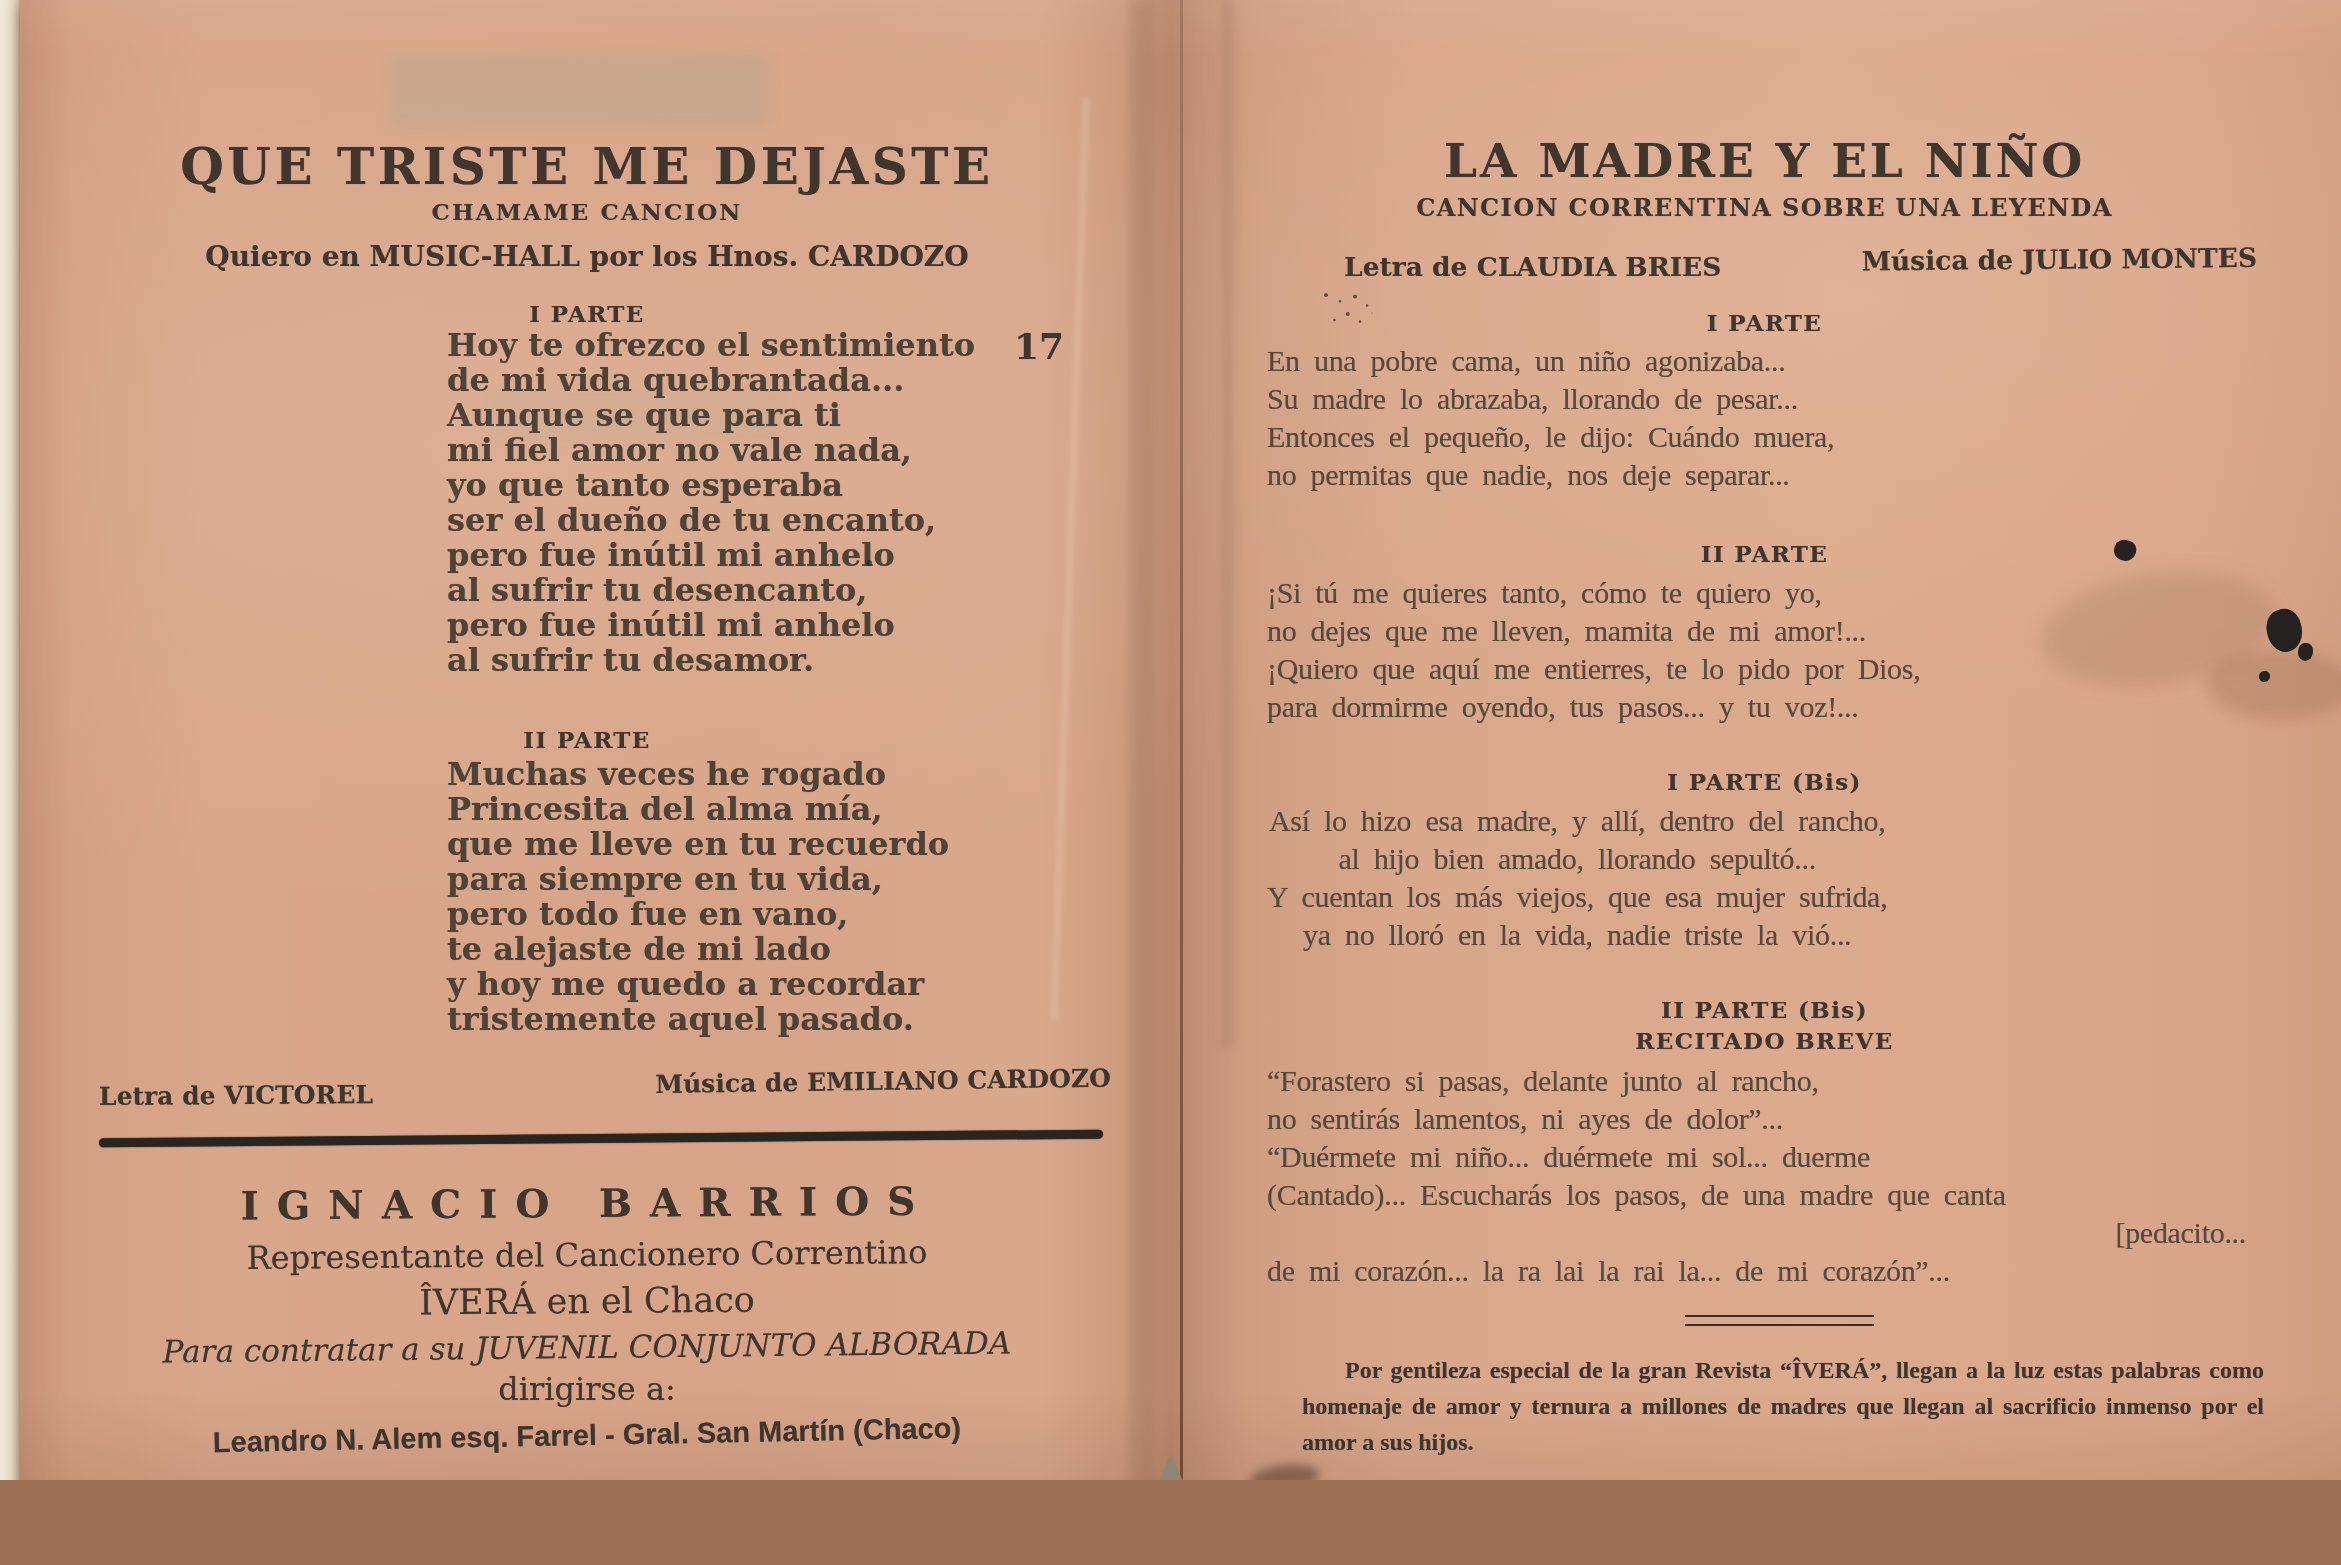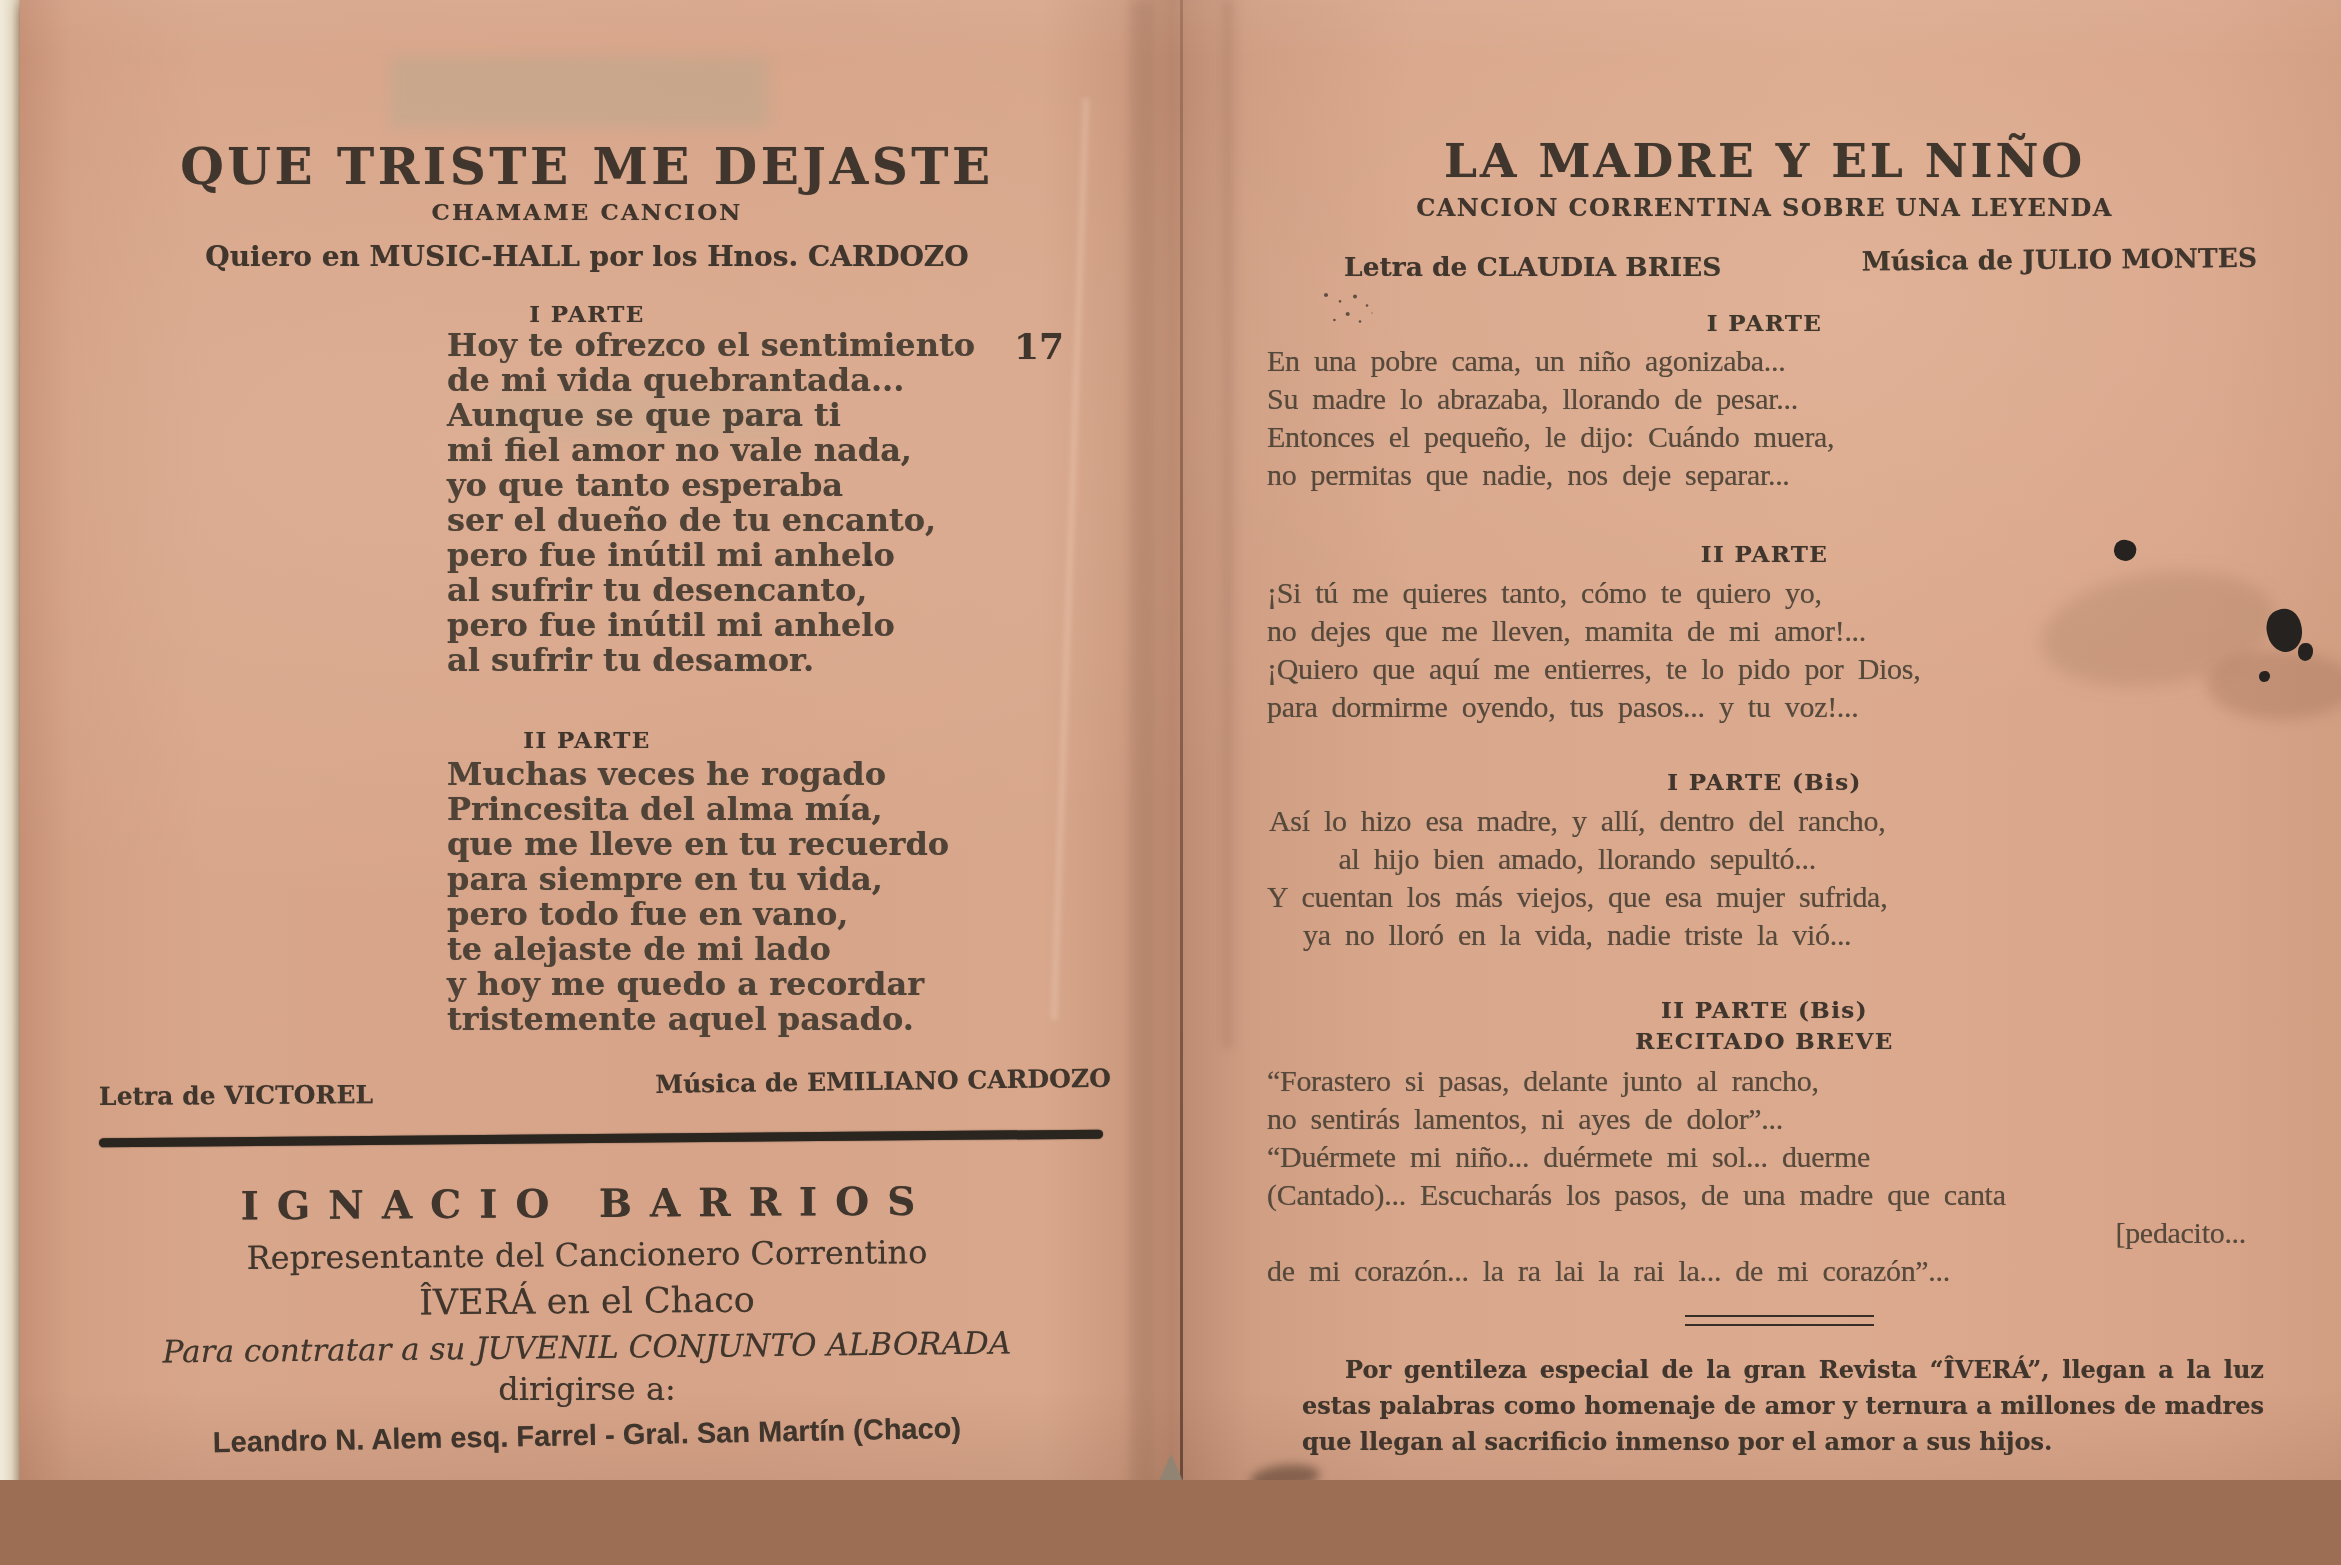--- a/index.html
+++ b/index.html
@@ -159,21 +159,21 @@
     <div>“Forastero si pasas, delante junto al rancho,</div>
     <div>no sentirás lamentos, ni ayes de dolor”...</div>
     <div>“Duérmete mi niño... duérmete mi sol... duerme</div>
     <div>(Cantado)... Escucharás los pasos, de una madre que canta</div>
     <div class="r">[pedacito...</div>
     <div>de mi corazón... la ra lai la rai la... de mi corazón”...</div>
   </div>
 
   <div class="abs double-rule" style="left:1685px;top:1315px;width:189px;"></div>
 
-  <div class="abs ink-head old bold" style="left:1302px;top:1352px;width:962px;font-size:24px;line-height:36px;text-align:justify;text-indent:43px;">Por gentileza especial de la gran Revista “ÎVERÁ”, llegan a la luz estas palabras como homenaje de amor y ternura a millones de madres que llegan al sacrificio inmenso por el amor a sus hijos.</div>
+  <div class="abs ink-head old bold" style="left:1302px;top:1352px;width:962px;font-size:24px;line-height:36px;text-align:justify;text-indent:43px;font-family:Liberation Serif, serif;">Por gentileza especial de la gran Revista “ÎVERÁ”, llegan a la luz estas palabras como homenaje de amor y ternura a millones de madres que llegan al sacrificio inmenso por el amor a sus hijos.</div>
 
   <div class="abs smudge" style="left:2040px;top:573px;width:237px;height:112px;background:rgba(110,72,42,.15);filter:blur(8.4px);transform:rotate(-8deg);"></div>
   <div class="abs smudge" style="left:2207px;top:650px;width:147px;height:70px;background:rgba(105,68,40,.18);filter:blur(6.3px);"></div>
   <div class="abs blot" style="left:2114px;top:540px;width:22.4px;height:21px;transform:rotate(20deg);"></div>
   <div class="abs blot" style="left:2267px;top:609px;width:35px;height:43px;transform:rotate(-15deg);"></div>
   <div class="abs blot" style="left:2298px;top:643px;width:15.4px;height:18px;"></div>
   <div class="abs blot" style="left:2259px;top:671px;width:10.5px;height:10.5px;"></div>
   <div class="abs blot" style="left:866px;top:560px;width:6.3px;height:6.3px;opacity:.6;"></div>
 
   <div class="abs" style="left:1154px;top:1454px;width:34px;height:38px;background:#8d8576;clip-path:polygon(50% 0,100% 100%,0 100%);opacity:.85;"></div>

